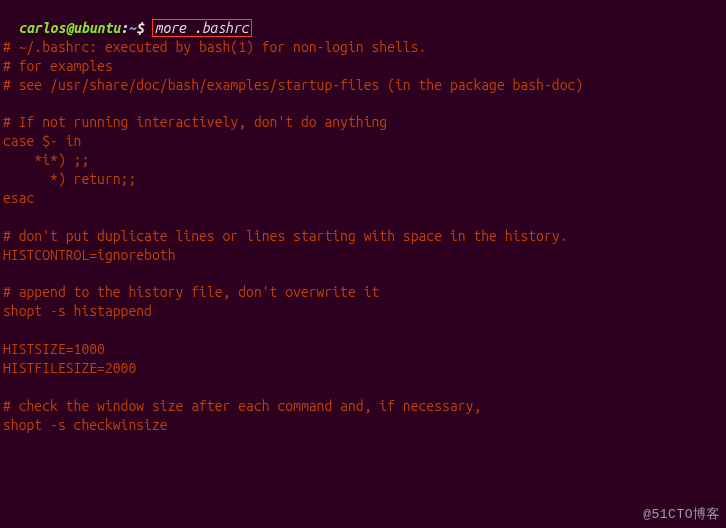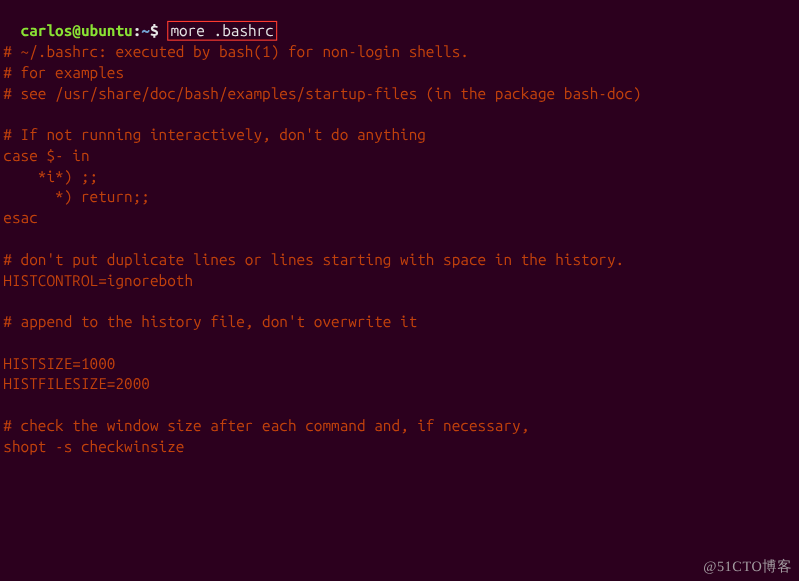--- a/index.html
+++ b/index.html
@@ -8,33 +8,33 @@
     font-family: "Ubuntu Mono", "DejaVu Sans Mono", Consolas, monospace;
     font-size: 14px;
     line-height: 1.35;
     color: #e6e6e6;
     width: 726px;
     height: 528px;
     overflow: hidden;
     position: relative;
     padding: 0 3px;
   }
-  .prompt-line { white-space: pre; }
+  .prompt-line { white-space: pre; font-style: italic; }
   .prompt-user { color: #8ae234; font-weight: bold; }
   .prompt-colon { color: #e6e6e6; font-weight: bold; }
   .prompt-path { color: #729fcf; font-weight: bold; }
   .command { color: #e6e6e6; }
   .highlight-red { border: 1px solid #ff3b30; padding: 0 2px; }
   .term-line { color: #c2410c; white-space: pre; }
   .watermark {
     position: absolute;
     right: 6px;
     bottom: 4px;
     color: #b9b9b9;
-    font-family: Liberation Serif, serif;
+    font-family: Liberation Mono, monospace;
     font-size: 13px;
     opacity: 0.85;
     letter-spacing: 0.5px;
   }
 </style>
 </head>
 <body>
 
 <div class="prompt-line">
   <span class="prompt-user">carlos@ubuntu</span><span class="prompt-colon">:</span><span class="prompt-path">~</span><span class="prompt-colon">$</span> <span class="highlight-red"><span class="command">more .bashrc</span></span>
@@ -48,20 +48,21 @@
     <div class="term-line"># If not running interactively, don't do anything</div>
     <div class="term-line">case $- in</div>
     <div class="term-line">    *i*) ;;</div>
     <div class="term-line">      *) return;;</div>
     <div class="term-line">esac</div>
     <div class="term-line">&nbsp;</div>
     <div class="term-line"># don't put duplicate lines or lines starting with space in the history.</div>
     <div class="term-line">HISTCONTROL=ignoreboth</div>
     <div class="term-line">&nbsp;</div>
     <div class="term-line"># append to the history file, don't overwrite it</div>
+    <div class="term-line">shopt -s histappend</div>
     <div class="term-line">&nbsp;</div>
     <div class="term-line">HISTSIZE=1000</div>
     <div class="term-line">HISTFILESIZE=2000</div>
     <div class="term-line">&nbsp;</div>
     <div class="term-line"># check the window size after each command and, if necessary,</div>
     <div class="term-line">shopt -s checkwinsize</div>
     <div class="term-line">&nbsp;</div>
   </div>
 
 <div class="watermark">@51CTO博客</div>

